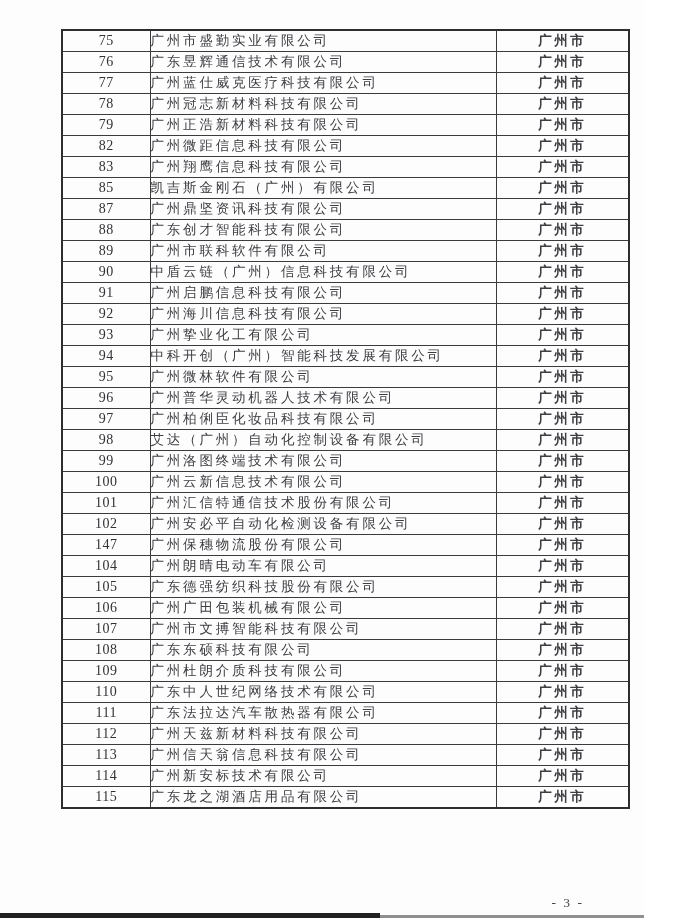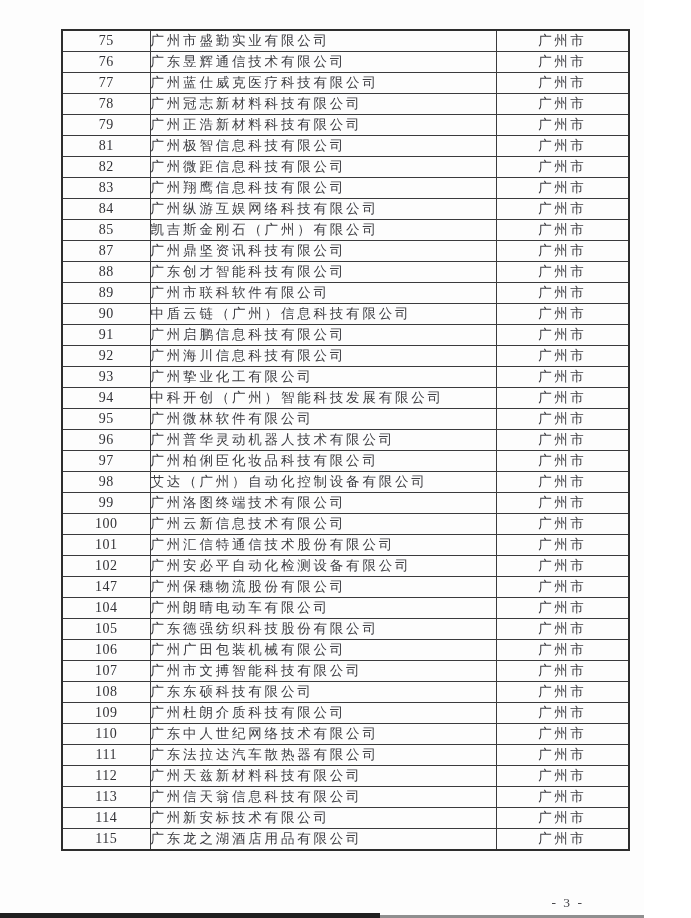--- a/index.html
+++ b/index.html
@@ -44,20 +44,21 @@
   }
   td.col-company {
     text-align: left;
     font-size: 13.5px;
     letter-spacing: 2.8px;
   }
   td.col-city {
     text-align: center;
     font-size: 13.5px;
     letter-spacing: 2.5px;
+    font-weight: bold;
   }
   .page-number {
     position: absolute;
     right: 60px;
     bottom: 7px;
     font-size: 13.5px;
     letter-spacing: 2px;
     color: #3f3f44;
   }
   .scan-edge-dark {
@@ -113,43 +114,33 @@
     <td class="col-city">广州市</td>
   </tr>
 
   <tr>
     <td class="col-no">79</td>
     <td class="col-company">广州正浩新材料科技有限公司</td>
     <td class="col-city">广州市</td>
   </tr>
 
 
-  <tr>
-    <td class="col-no">81</td>
-    <td class="col-company">广州极智信息科技有限公司</td>
-    <td class="col-city">广州市</td>
-  </tr>
 
   <tr>
     <td class="col-no">82</td>
     <td class="col-company">广州微距信息科技有限公司</td>
     <td class="col-city">广州市</td>
   </tr>
 
   <tr>
     <td class="col-no">83</td>
     <td class="col-company">广州翔鹰信息科技有限公司</td>
     <td class="col-city">广州市</td>
   </tr>
 
-  <tr>
-    <td class="col-no">84</td>
-    <td class="col-company">广州纵游互娱网络科技有限公司</td>
-    <td class="col-city">广州市</td>
-  </tr>
 
   <tr>
     <td class="col-no">85</td>
     <td class="col-company">凯吉斯金刚石（广州）有限公司</td>
     <td class="col-city">广州市</td>
   </tr>
 
 
   <tr>
     <td class="col-no">87</td>

